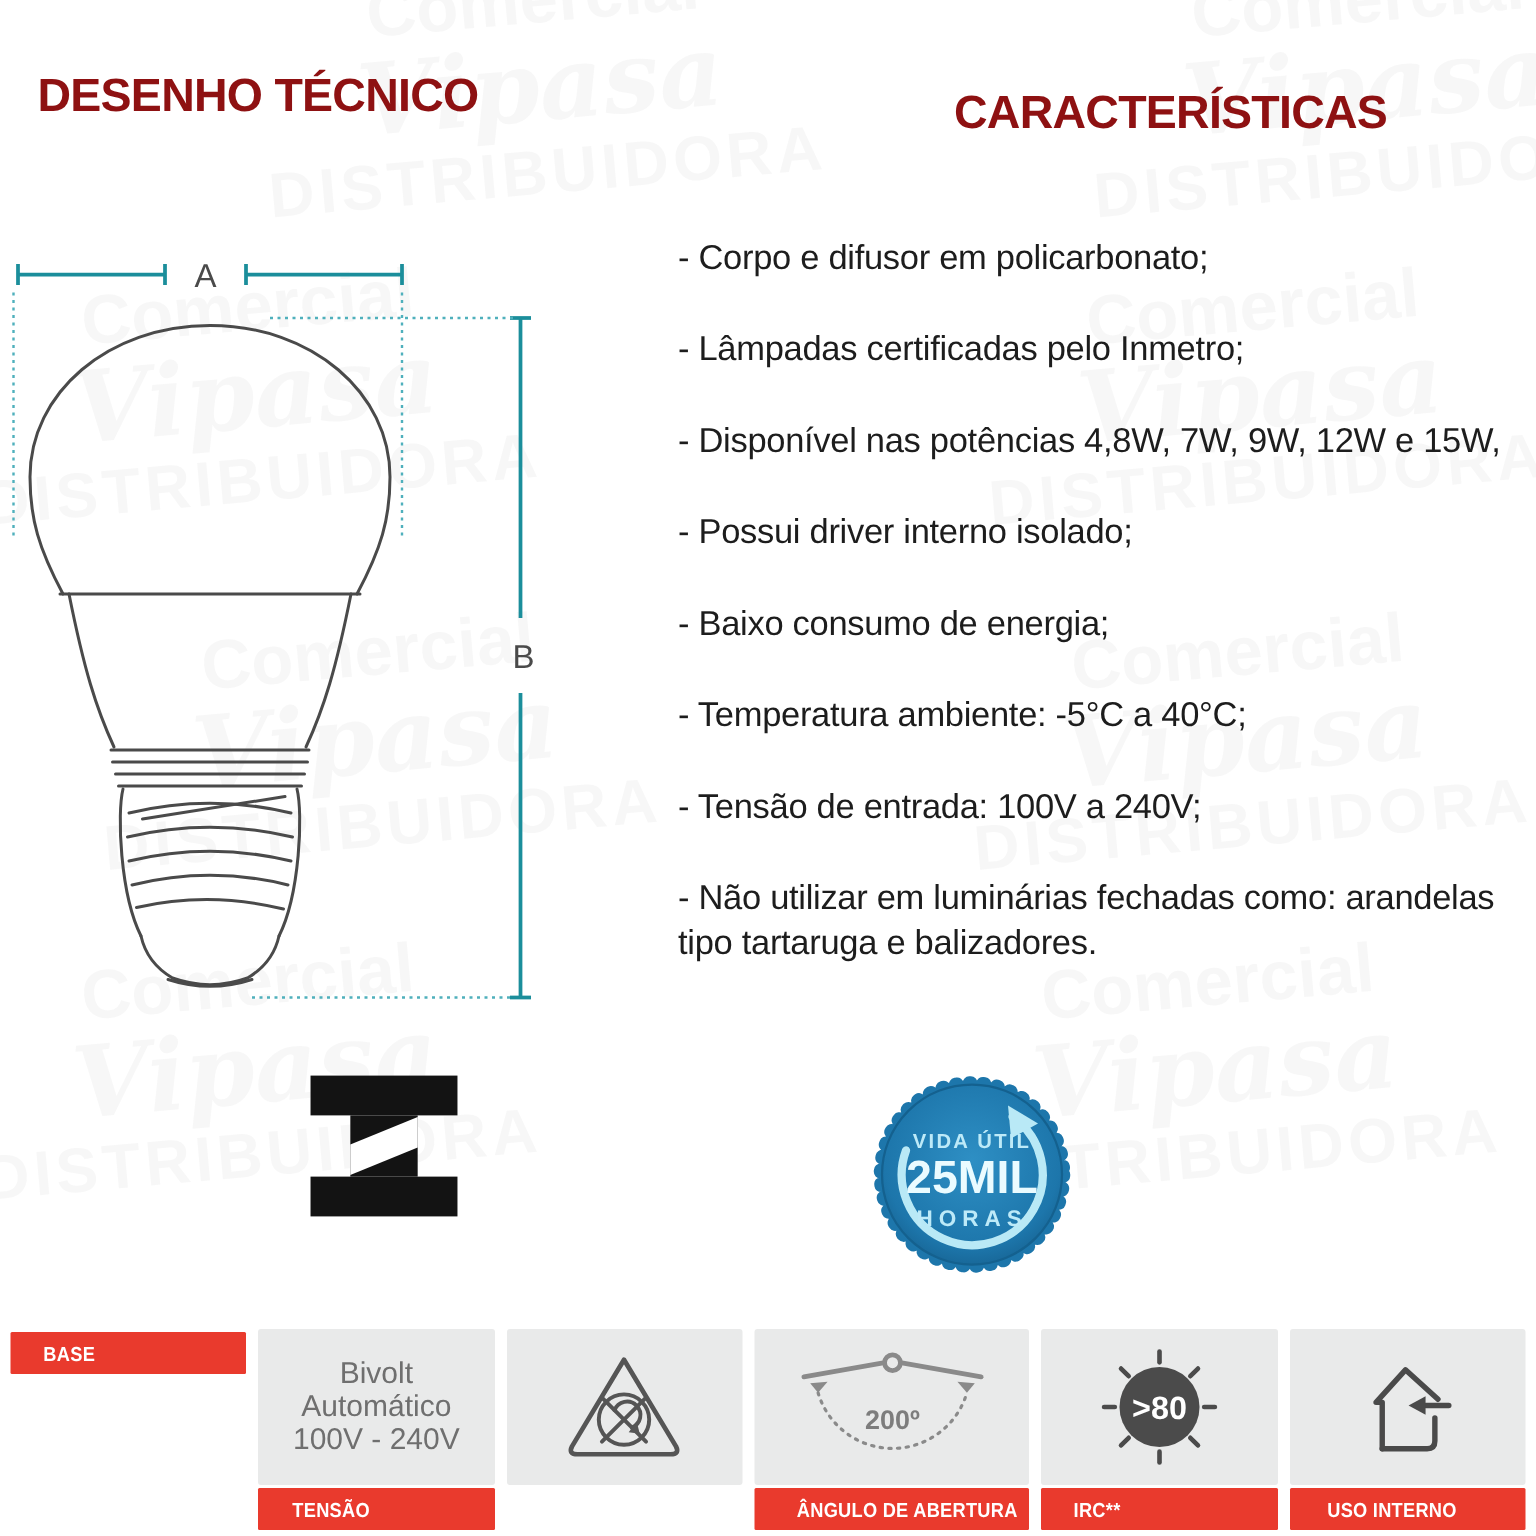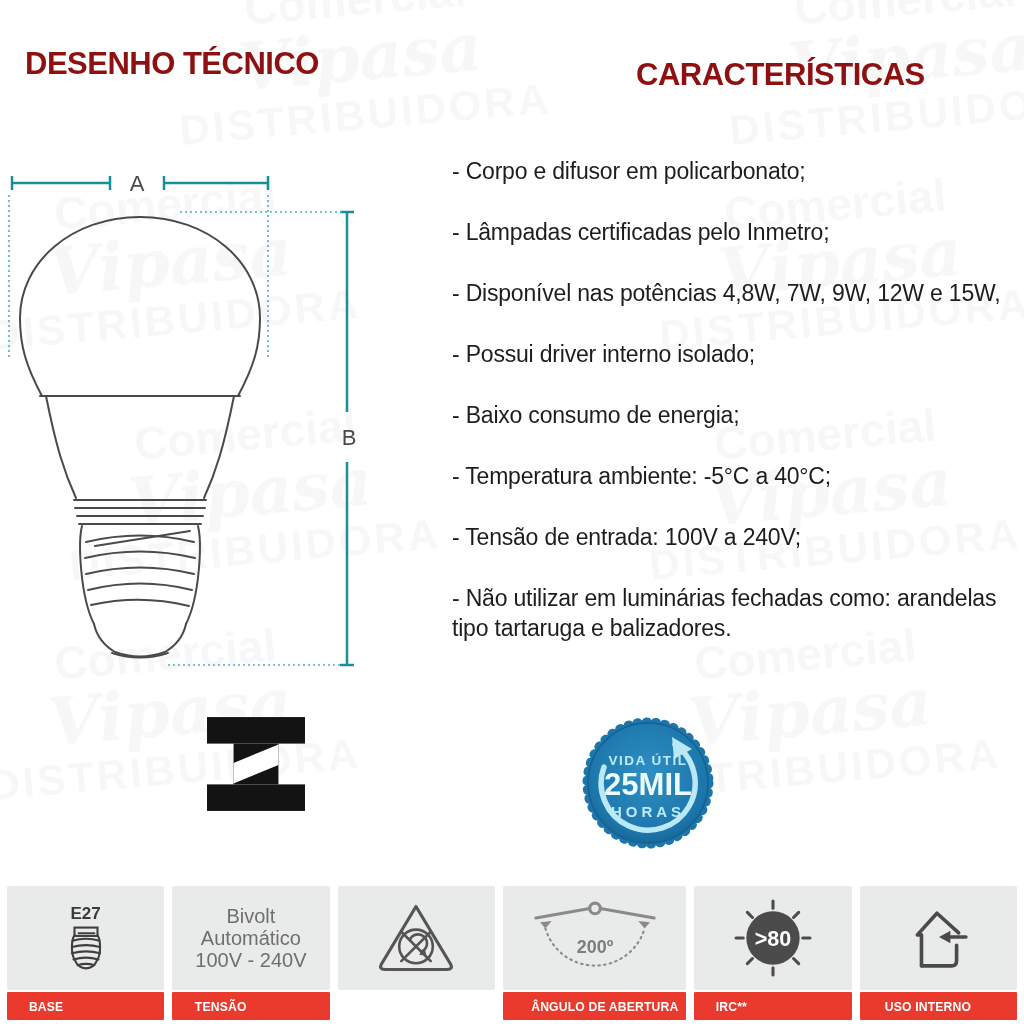--- a/index.html
+++ b/index.html
@@ -174,35 +174,20 @@
     <p>- Possui driver interno isolado;</p>
     <p>- Baixo consumo de energia;</p>
     <p>- Temperatura ambiente: -5°C a 40°C;</p>
     <p>- Tensão de entrada: 100V a 240V;</p>
     <p>-  Não utilizar em luminárias fechadas como: arandelas tipo tartaruga e balizadores.</p>
   </div>
 
   <div class="strip">
 
     <div class="cell">
-      <div class="icon-area">
-        <div class="cell-title">E27</div>
-        <svg width="42" height="46" viewBox="0 0 40 44">
-          <g stroke="#3f3f3f" stroke-width="2" fill="none" stroke-linecap="round">
-            <rect x="9" y="1.5" width="22" height="8"></rect>
-            <path d="M13 7 H28"></path>
-            <path d="M9 9 C6 13 5.5 26 9 32 C11 37 14 40.5 20 40.5 C26 40.5 29 37 31 32 C34.5 26 34 13 31 9"></path>
-            <path d="M7 14 Q20 10.5 33 14"></path>
-            <path d="M6.5 20 Q20 16.5 33.5 20"></path>
-            <path d="M6.5 26 Q20 22.5 33.5 26"></path>
-            <path d="M8 32 Q20 28.5 32 32"></path>
-            <path d="M12 37.5 Q20 35 28 37.5"></path>
-          </g>
-        </svg>
-      </div>
       <div class="label-bar">
         <span>BASE</span>
       </div>
     </div>
 
     <div class="cell">
       <div class="icon-area">
         <div class="cell-text">Bivolt
 Automático
 100V - 240V</div>

